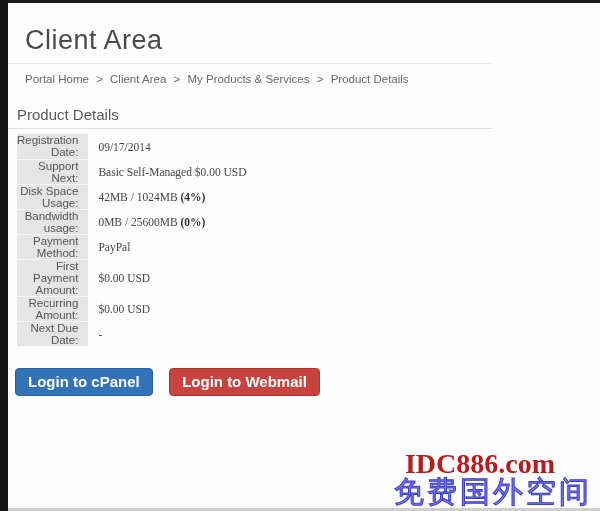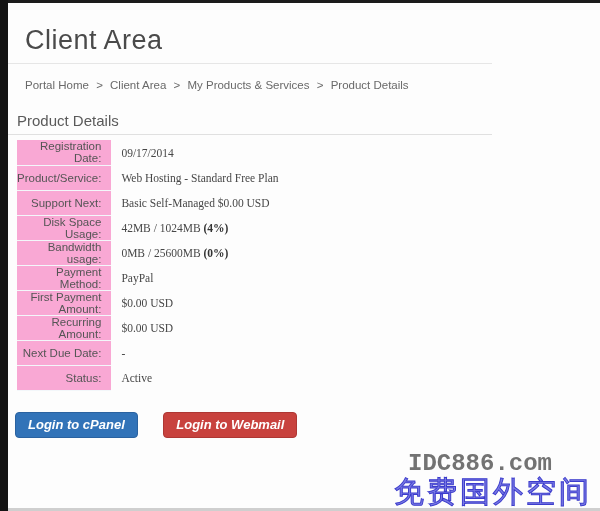--- a/index.html
+++ b/index.html
@@ -30,21 +30,21 @@
     font-weight: 400;
     color: #4a4a4a;
     letter-spacing: 0.5px;
     line-height: 32px;
   }
   .header-divider {
     margin-top: 7px;
     border-top: 1px solid #e6e6e6;
   }
   .breadcrumb {
-    margin: 15px 0 0 17px;
+    margin: 9px 0 0 17px;
     font-size: 11.5px;
     color: #696969;
   }
   .breadcrumb .sep { margin: 0 4px; color: #696969; }
   .breadcrumb .crumb { color: #696969; text-decoration: none; cursor: pointer; }
 
   .section-title {
     margin: 21px 0 0 9px;
     font-size: 15px;
     color: #5a5a5a;
@@ -56,62 +56,61 @@
   }
 
   table.details {
     margin: 5px 0 0 9px;
     border-collapse: collapse;
     font-size: 11.5px;
   }
   table.details td { height: 25px; vertical-align: middle; }
   td.lbl {
     width: 120px;
-    background: #f9a8d4;
+    background: #e5e5e5;
     text-align: right;
     padding-right: 10px;
     color: #555555;
     border-bottom: 1px solid #f3f7fa;
   }
   td.val {
     padding-left: 10px;
     color: #474747;
     min-width: 430px;
     font-family: Liberation Serif, serif;
   }
   td.val b { font-weight: bold; color: #333; }
   a.domain-link { color: #4a7fb0; text-decoration: none; cursor: pointer; }
 
   .actions { margin: 21px 0 0 7px; }
   .btn {
     display: inline-block;
     padding: 4px 12px 5px 12px;
-    font-size: 13px;
+    font-size: 15px;
     font-weight: bold;
     color: #ffffff;
     border-radius: 4px;
     cursor: pointer;
     text-decoration: none;
-    font-style: italic;
   }
   .btn-cpanel { background: #3273b8; border: 1px solid #2a62a0; }
-  .btn-webmail { background: #c8423e; border: 1px solid #ae3734; margin-left: 21px; }
+  .btn-webmail { background: #c8423e; border: 1px solid #ae3734; margin-left: 12px; }
 
   .watermark {
     position: absolute;
     right: 8px;
     bottom: 4px;
     text-align: center;
     pointer-events: none;
   }
   .wm-line1 {
-    font-family: Liberation Mono, monospace;
-    font-size: 24px;
+    font-family: Liberation Serif, serif;
+    font-size: 28px;
     font-weight: bold;
-    color: #737373;
+    color: #b91c1c;
     line-height: 26px;
   }
   .wm-line2 {
     font-size: 30px;
     letter-spacing: 3px;
     color: #7a7ae4;
     -webkit-text-stroke: 1px #3c3ccc;
     line-height: 30px;
     margin-left: 26px;
   }
@@ -140,24 +139,20 @@
   <div class="section-title">Product Details</div>
   <div class="section-underline"></div>
 
   <table class="details">
     <tbody>
         <tr>
       <td class="lbl">Registration Date:</td>
       <td class="val"><span>09/17/2014</span></td>
     </tr>
     <tr>
-      <td class="lbl">Product/Service:</td>
-      <td class="val"><span>Web Hosting - Standard Free Plan</span></td>
-    </tr>
-    <tr>
       <td class="lbl">Support Next:</td>
       <td class="val"><span>Basic Self-Managed $0.00 USD</span></td>
     </tr>
     <tr>
       <td class="lbl">Disk Space Usage:</td>
       <td class="val"><span>42MB / 1024MB </span><b>(4%)</b></td>
     </tr>
     <tr>
       <td class="lbl">Bandwidth usage:</td>
       <td class="val"><span>0MB / 25600MB </span><b>(0%)</b></td>
@@ -171,24 +166,20 @@
       <td class="val"><span>$0.00 USD</span></td>
     </tr>
     <tr>
       <td class="lbl">Recurring Amount:</td>
       <td class="val"><span>$0.00 USD</span></td>
     </tr>
     <tr>
       <td class="lbl">Next Due Date:</td>
       <td class="val"><span>-</span></td>
     </tr>
-    <tr>
-      <td class="lbl">Status:</td>
-      <td class="val"><span>Active</span></td>
-    </tr>
   </tbody>
     </table>
 
   <div class="actions">
     <a class="btn btn-cpanel">Login to cPanel</a>
     <a class="btn btn-webmail">Login to Webmail</a>
   </div>
 
 </div>
 

